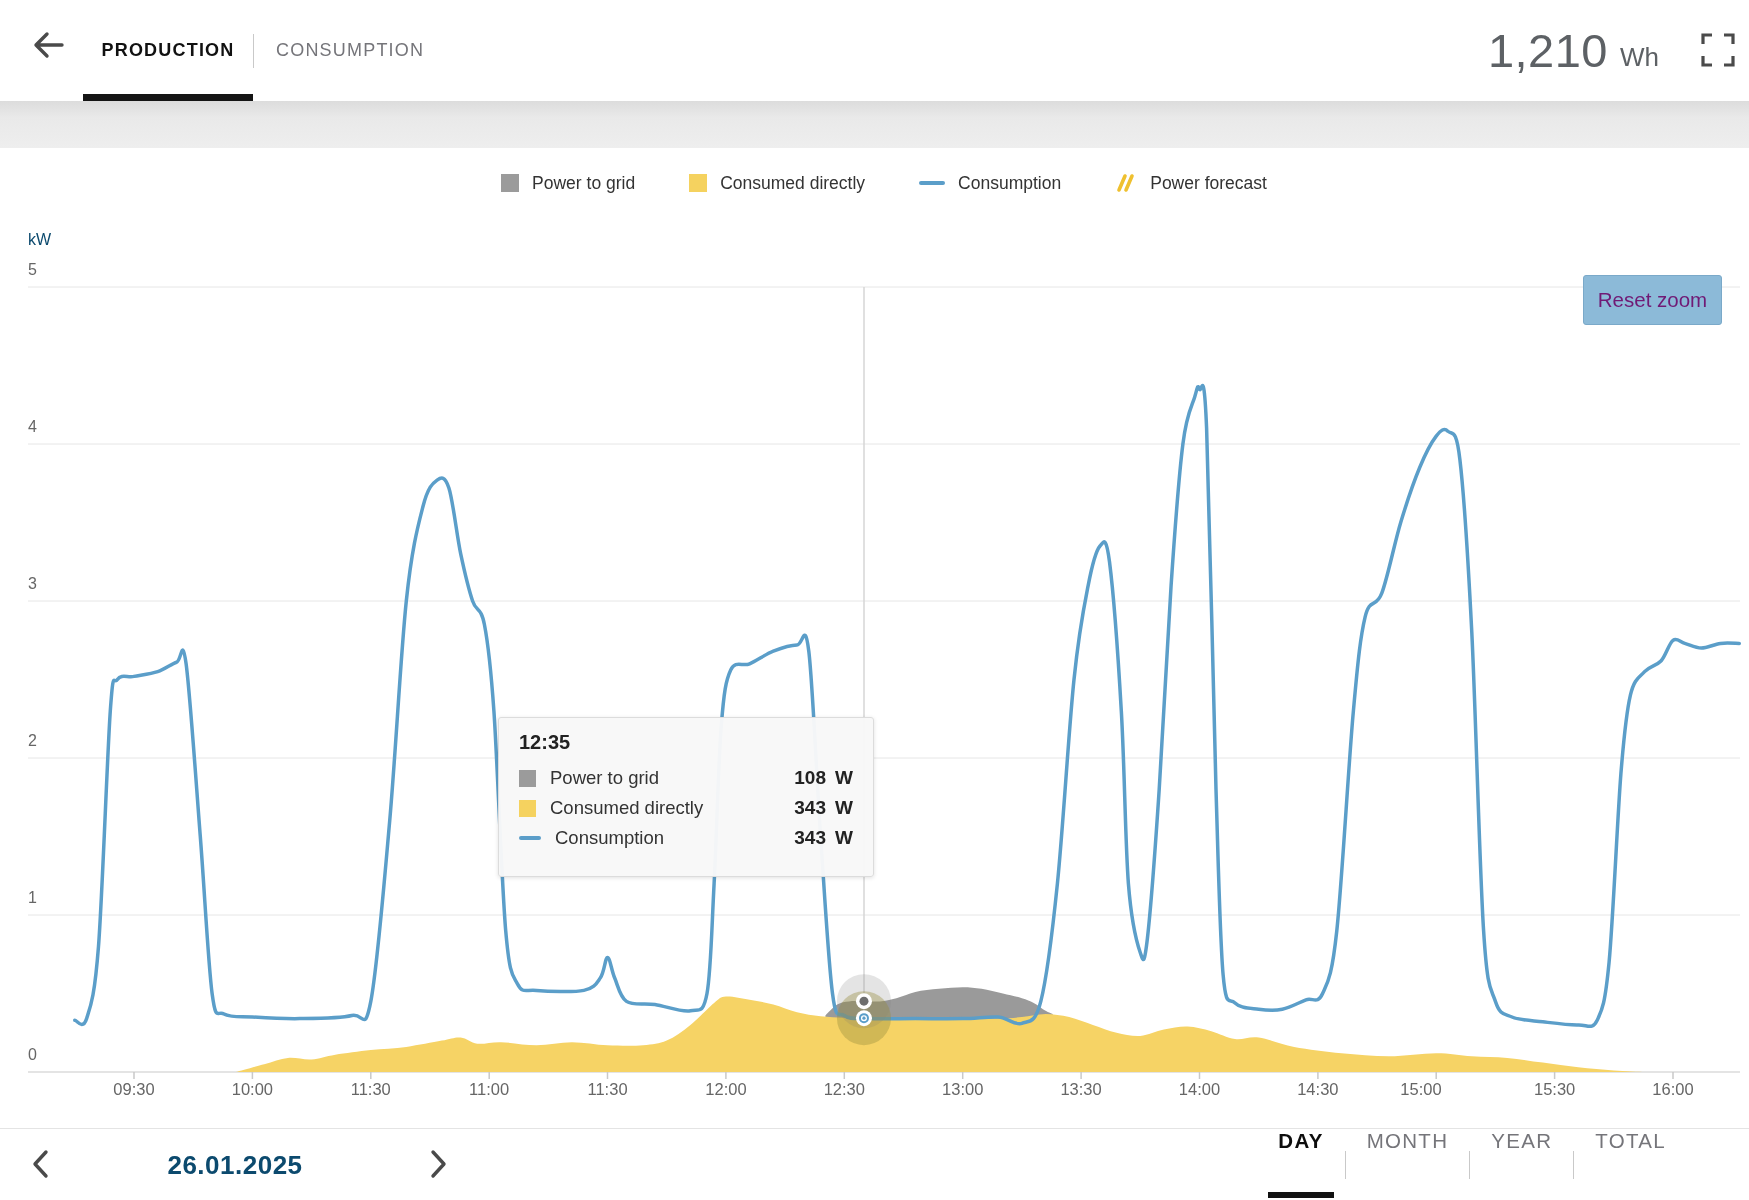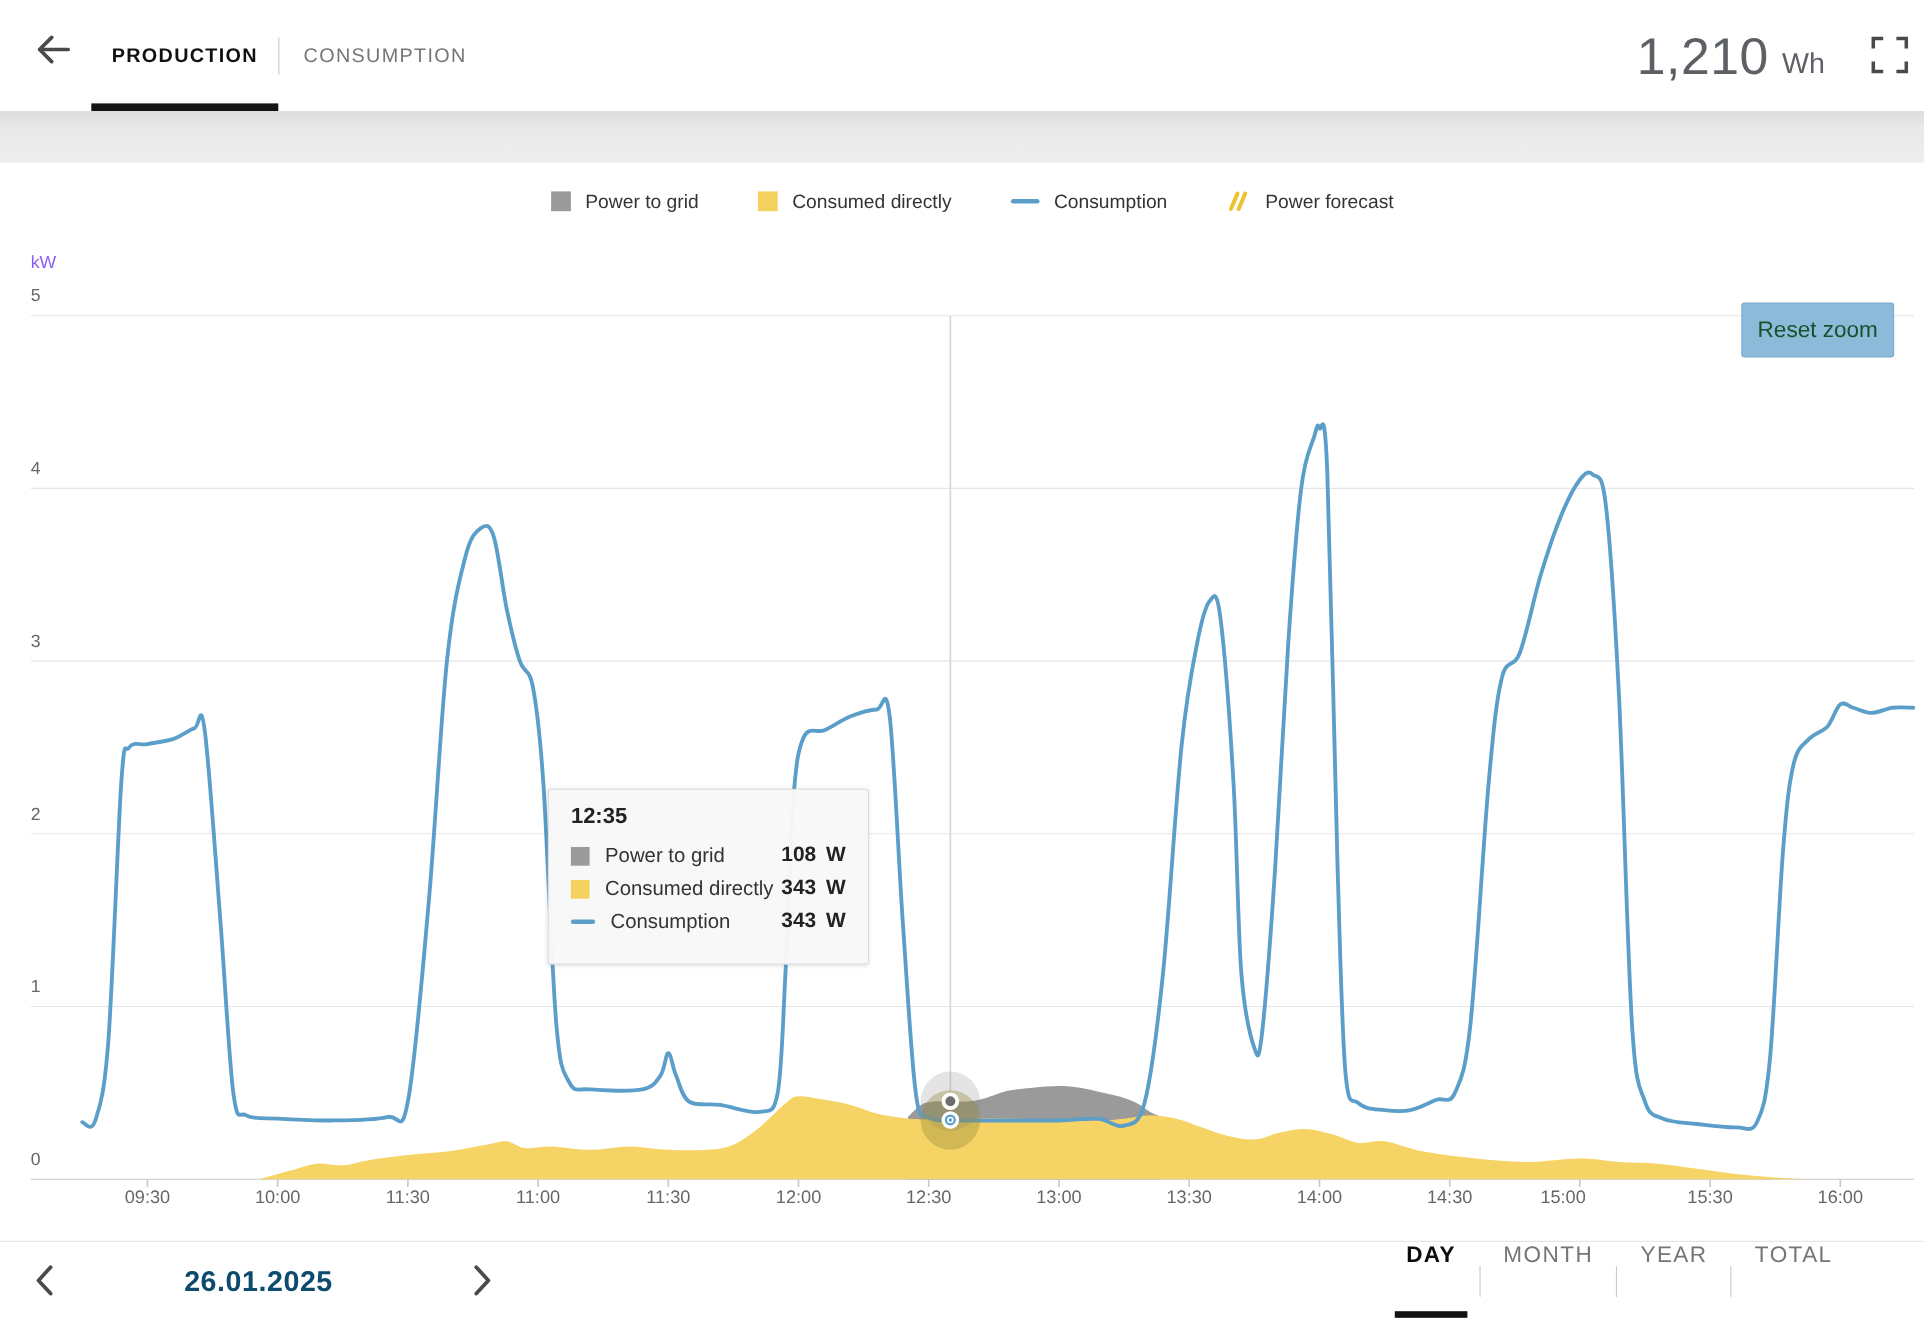--- a/index.html
+++ b/index.html
@@ -28,33 +28,33 @@
 
   
   #legend{position:absolute;left:28px;top:163px;width:1712px;height:40px;
           display:flex;align-items:center;justify-content:center;gap:54px;}
   .legend-item{display:flex;align-items:center;gap:13px;cursor:pointer;}
   .legend-item .lbl{font-size:17.5px;color:#333;}
   .lg-square{width:18px;height:18px;display:inline-block;}
   .lg-line{width:26px;height:4px;border-radius:2px;display:inline-block;}
 
   
-  #kw-label{position:absolute;left:28px;top:231px;font-size:16px;color:#8b5cf6;}
+  #kw-label{position:absolute;left:28px;top:231px;font-size:16px;color:#0c4a6e;}
   .y-label{position:absolute;left:28px;font-size:16px;color:#666;}
   .x-label{position:absolute;top:1080px;font-size:16.5px;color:#666;transform:translateX(-50%);}
 
   #chart-svg{position:absolute;left:0;top:0;}
 
   
   #reset-zoom{position:absolute;left:1583px;top:275px;width:139px;height:50px;
               background:#8cbad8;border:1px solid #7aa9c9;border-radius:3px;
-              color:#14532d;font-size:20.5px;font-family:inherit;cursor:pointer;}
-
-  
-  #tooltip{position:absolute;left:498px;top:717px;width:292px;height:160px;box-sizing:border-box;
+              color:#701a75;font-size:20.5px;font-family:inherit;cursor:pointer;}
+
+  
+  #tooltip{position:absolute;left:498px;top:717px;width:376px;height:160px;box-sizing:border-box;
            background:rgba(248,248,248,0.97);border:1px solid #dcdcdc;border-radius:3px;
            box-shadow:0 1px 4px rgba(0,0,0,0.12);padding:13px 20px 0 20px;z-index:5;}
   #tooltip-title{font-size:20px;font-weight:bold;color:#222;margin-bottom:9px;}
   .tt-row{display:flex;align-items:center;height:30px;}
   .tt-row .lbl{font-size:18.5px;color:#333;margin-left:14px;}
   .tt-row .val{margin-left:auto;font-size:19px;font-weight:bold;color:#222;}
   .tt-row .unit{font-size:19px;font-weight:bold;color:#222;margin-left:9px;width:18px;}
 
   
   #footer{position:absolute;left:0;top:1128px;width:1749px;height:72px;background:#fff;border-top:1px solid #e4e4e4;}

